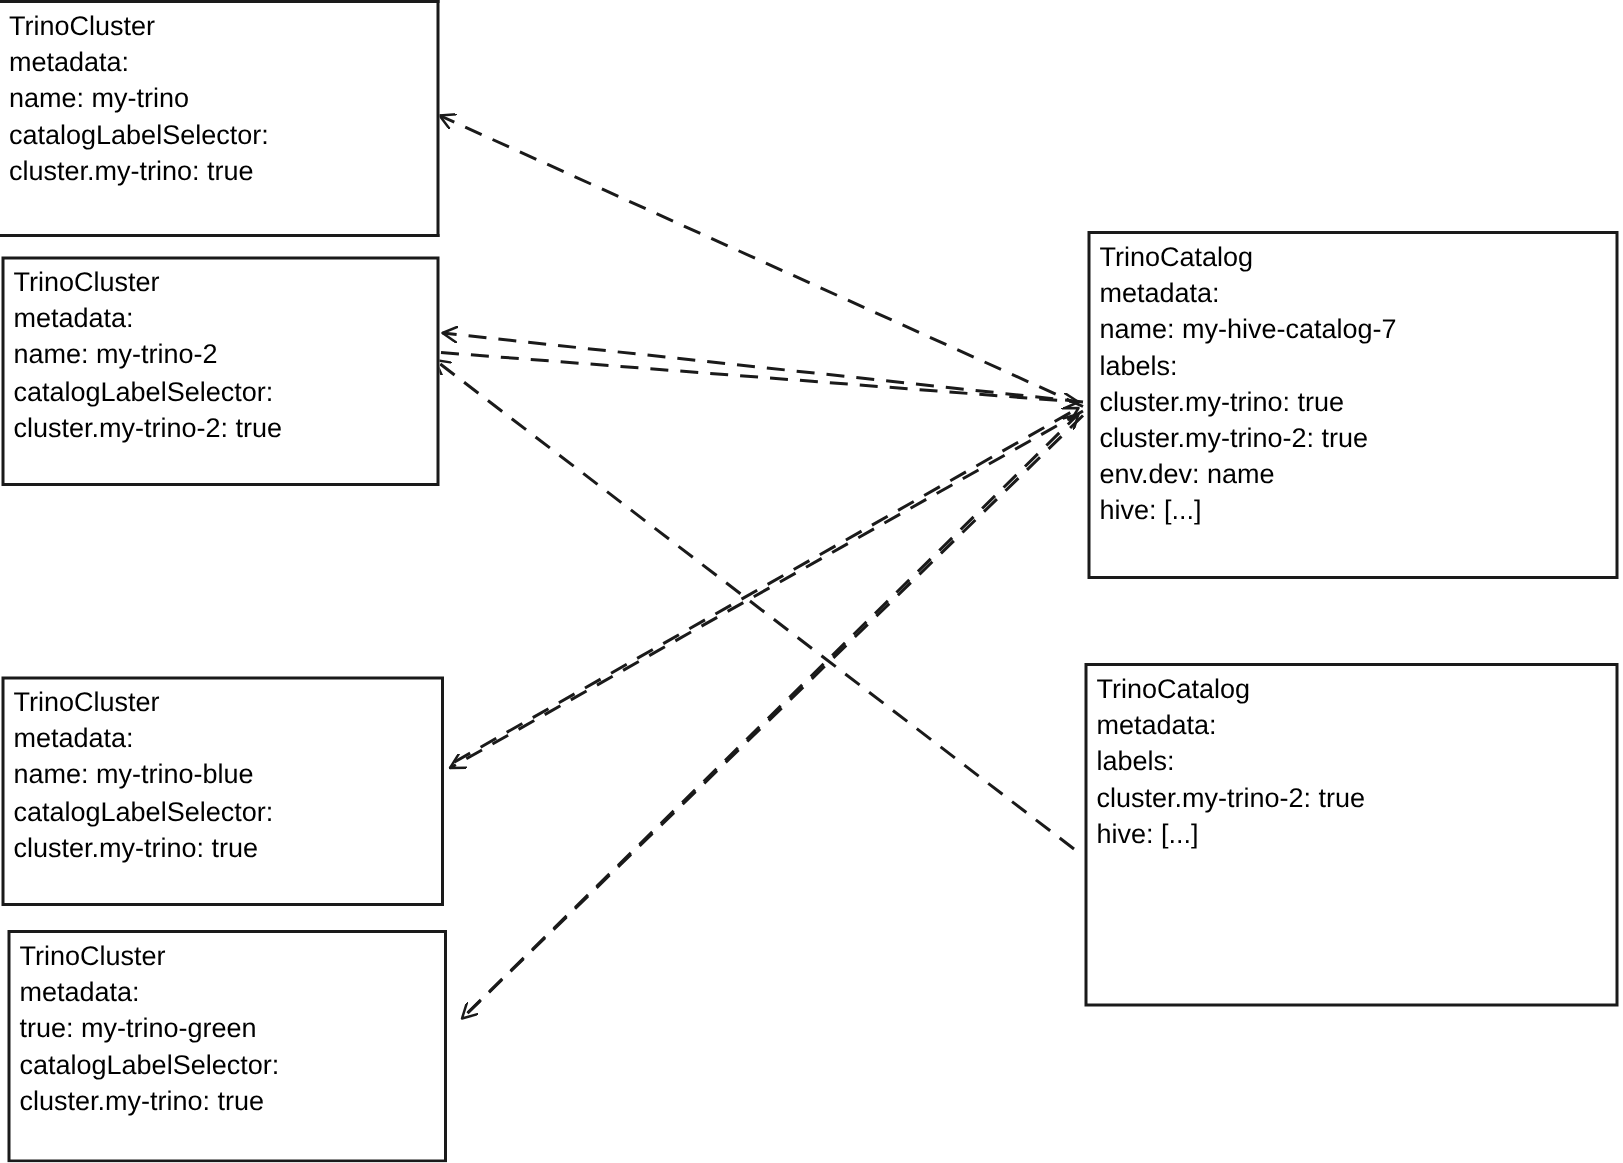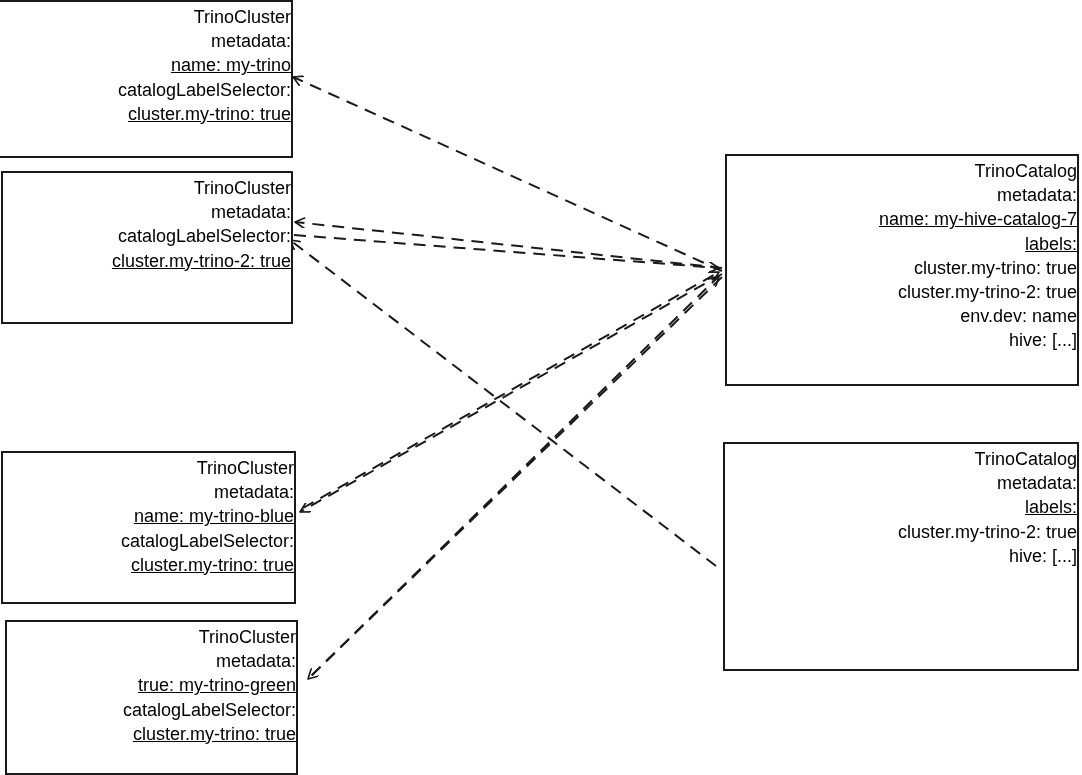--- a/index.html
+++ b/index.html
@@ -33,23 +33,22 @@
     padding: 3px 0 0 0;
     z-index: 2;
   }
   .node .line {
     font-size: 18px;
     line-height: 24.2px;
     color: #000000;
     white-space: pre;
     padding-left: 6px;
     letter-spacing: 0px;
-    text-align: right;
   }
-  .indent1 { padding-left: 28px; text-decoration: underline; }
+  .indent1 { padding-left: 28px; }
   .indent2 { padding-left: 50px; }
 
   
   #node-cluster-1      { left: 0px;   top: 0px;   width: 293px; height: 158px; border-left: none; }
   #node-cluster-2      { left: 1px;   top: 171px; width: 292px; height: 153px; }
   #node-cluster-blue   { left: 1px;   top: 451px; width: 295px; height: 153px; }
   #node-cluster-green  { left: 5px;   top: 620px; width: 293px; height: 155px; }
   #node-catalog-1      { left: 725px; top: 154px; width: 354px; height: 232px; }
   #node-catalog-2      { left: 723px; top: 442px; width: 356px; height: 229px; }
 </style>
@@ -85,20 +84,21 @@
     <div class="line">TrinoCluster</div>
     <div class="line">metadata:</div>
     <div class="line indent1">name: my-trino</div>
     <div class="line">catalogLabelSelector:</div>
     <div class="line indent1">cluster.my-trino: true</div>
   </div>
 
   <div class="node" id="node-cluster-2">
     <div class="line">TrinoCluster</div>
     <div class="line">metadata:</div>
+    <div class="line indent1">name: my-trino-2</div>
     <div class="line">catalogLabelSelector:</div>
     <div class="line indent1">cluster.my-trino-2: true</div>
   </div>
 
   <div class="node" id="node-cluster-blue">
     <div class="line">TrinoCluster</div>
     <div class="line">metadata:</div>
     <div class="line indent1">name: my-trino-blue</div>
     <div class="line">catalogLabelSelector:</div>
     <div class="line indent1">cluster.my-trino: true</div>

